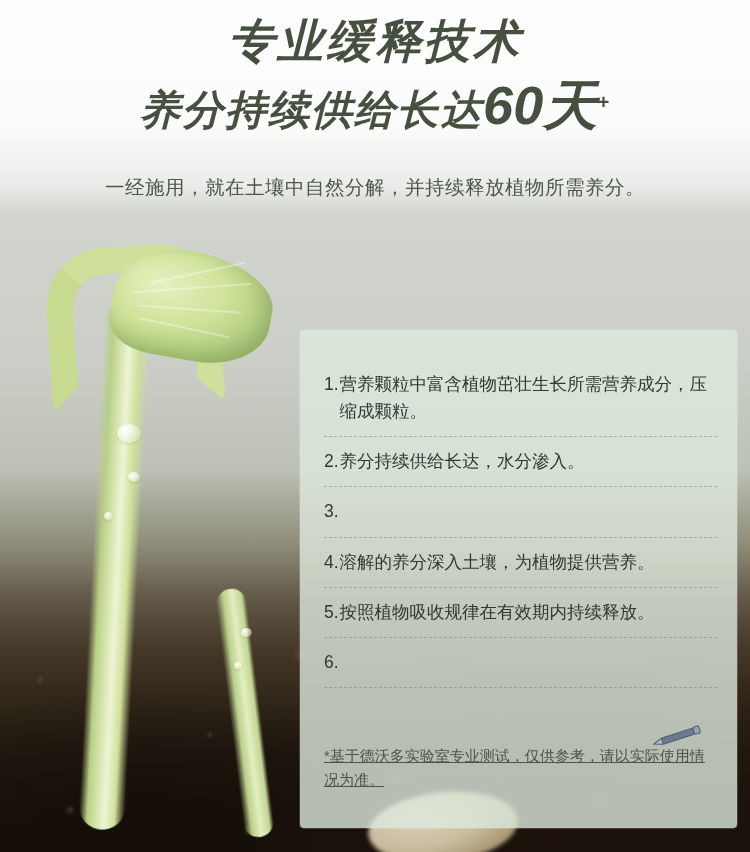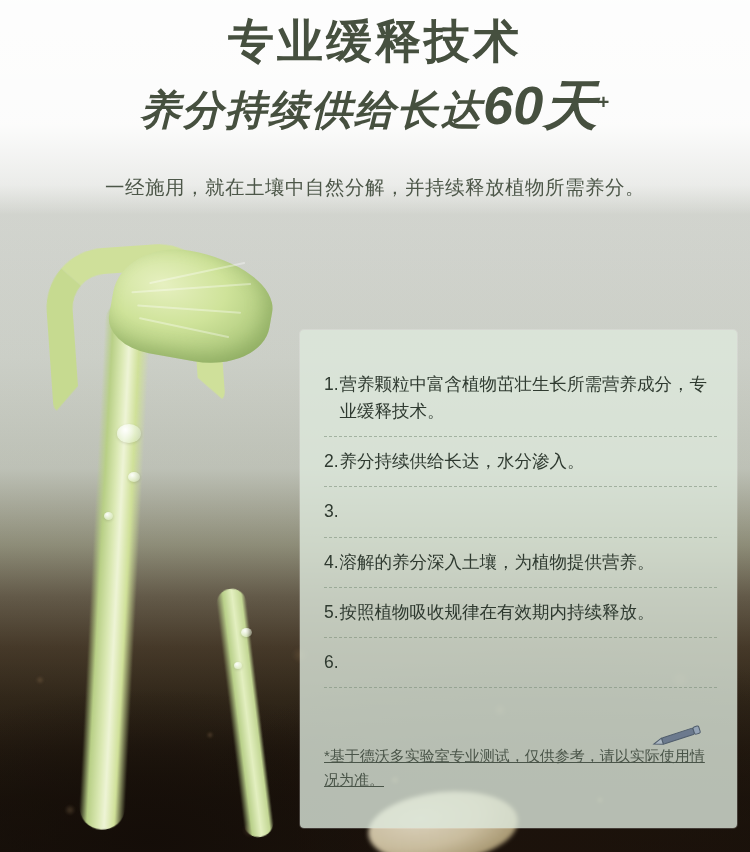--- a/index.html
+++ b/index.html
@@ -157,20 +157,21 @@
     top: 14px;
     text-align: center;
     color: #3f4a3e;
   }
   .headline-1 {
     font-size: 46px;
     font-weight: bold;
     letter-spacing: 3px;
     line-height: 1.2;
     color: #46503f;
+    font-style: italic;
   }
   .headline-2 {
     font-size: 41px;
     font-weight: bold;
     letter-spacing: 2px;
     line-height: 1.35;
     color: #46503f;
     white-space: nowrap;
     font-style: italic;
   }
@@ -272,21 +273,21 @@
     <div class="headline-2">
       <span>养分持续供给长达</span><span class="big">60</span><span class="big">天</span><span class="sup">+</span>
     </div>
     <div class="subline">一经施用，就在土壤中自然分解，并持续释放植物所需养分。</div>
   </div>
 
   <div class="panel">
 
     <div class="step">
       <span class="num">1.</span>
-      <span class="txt">营养颗粒中富含植物茁壮生长所需营养成分，专业缓释技术。</span>
+      <span class="txt">营养颗粒中富含植物茁壮生长所需营养成分，压缩成颗粒。</span>
     </div>
 
     <div class="step">
       <span class="num">2.</span>
       <span class="txt">养分持续供给长达，水分渗入。</span>
     </div>
 
     <div class="step">
       <span class="num">3.</span>
     </div>

